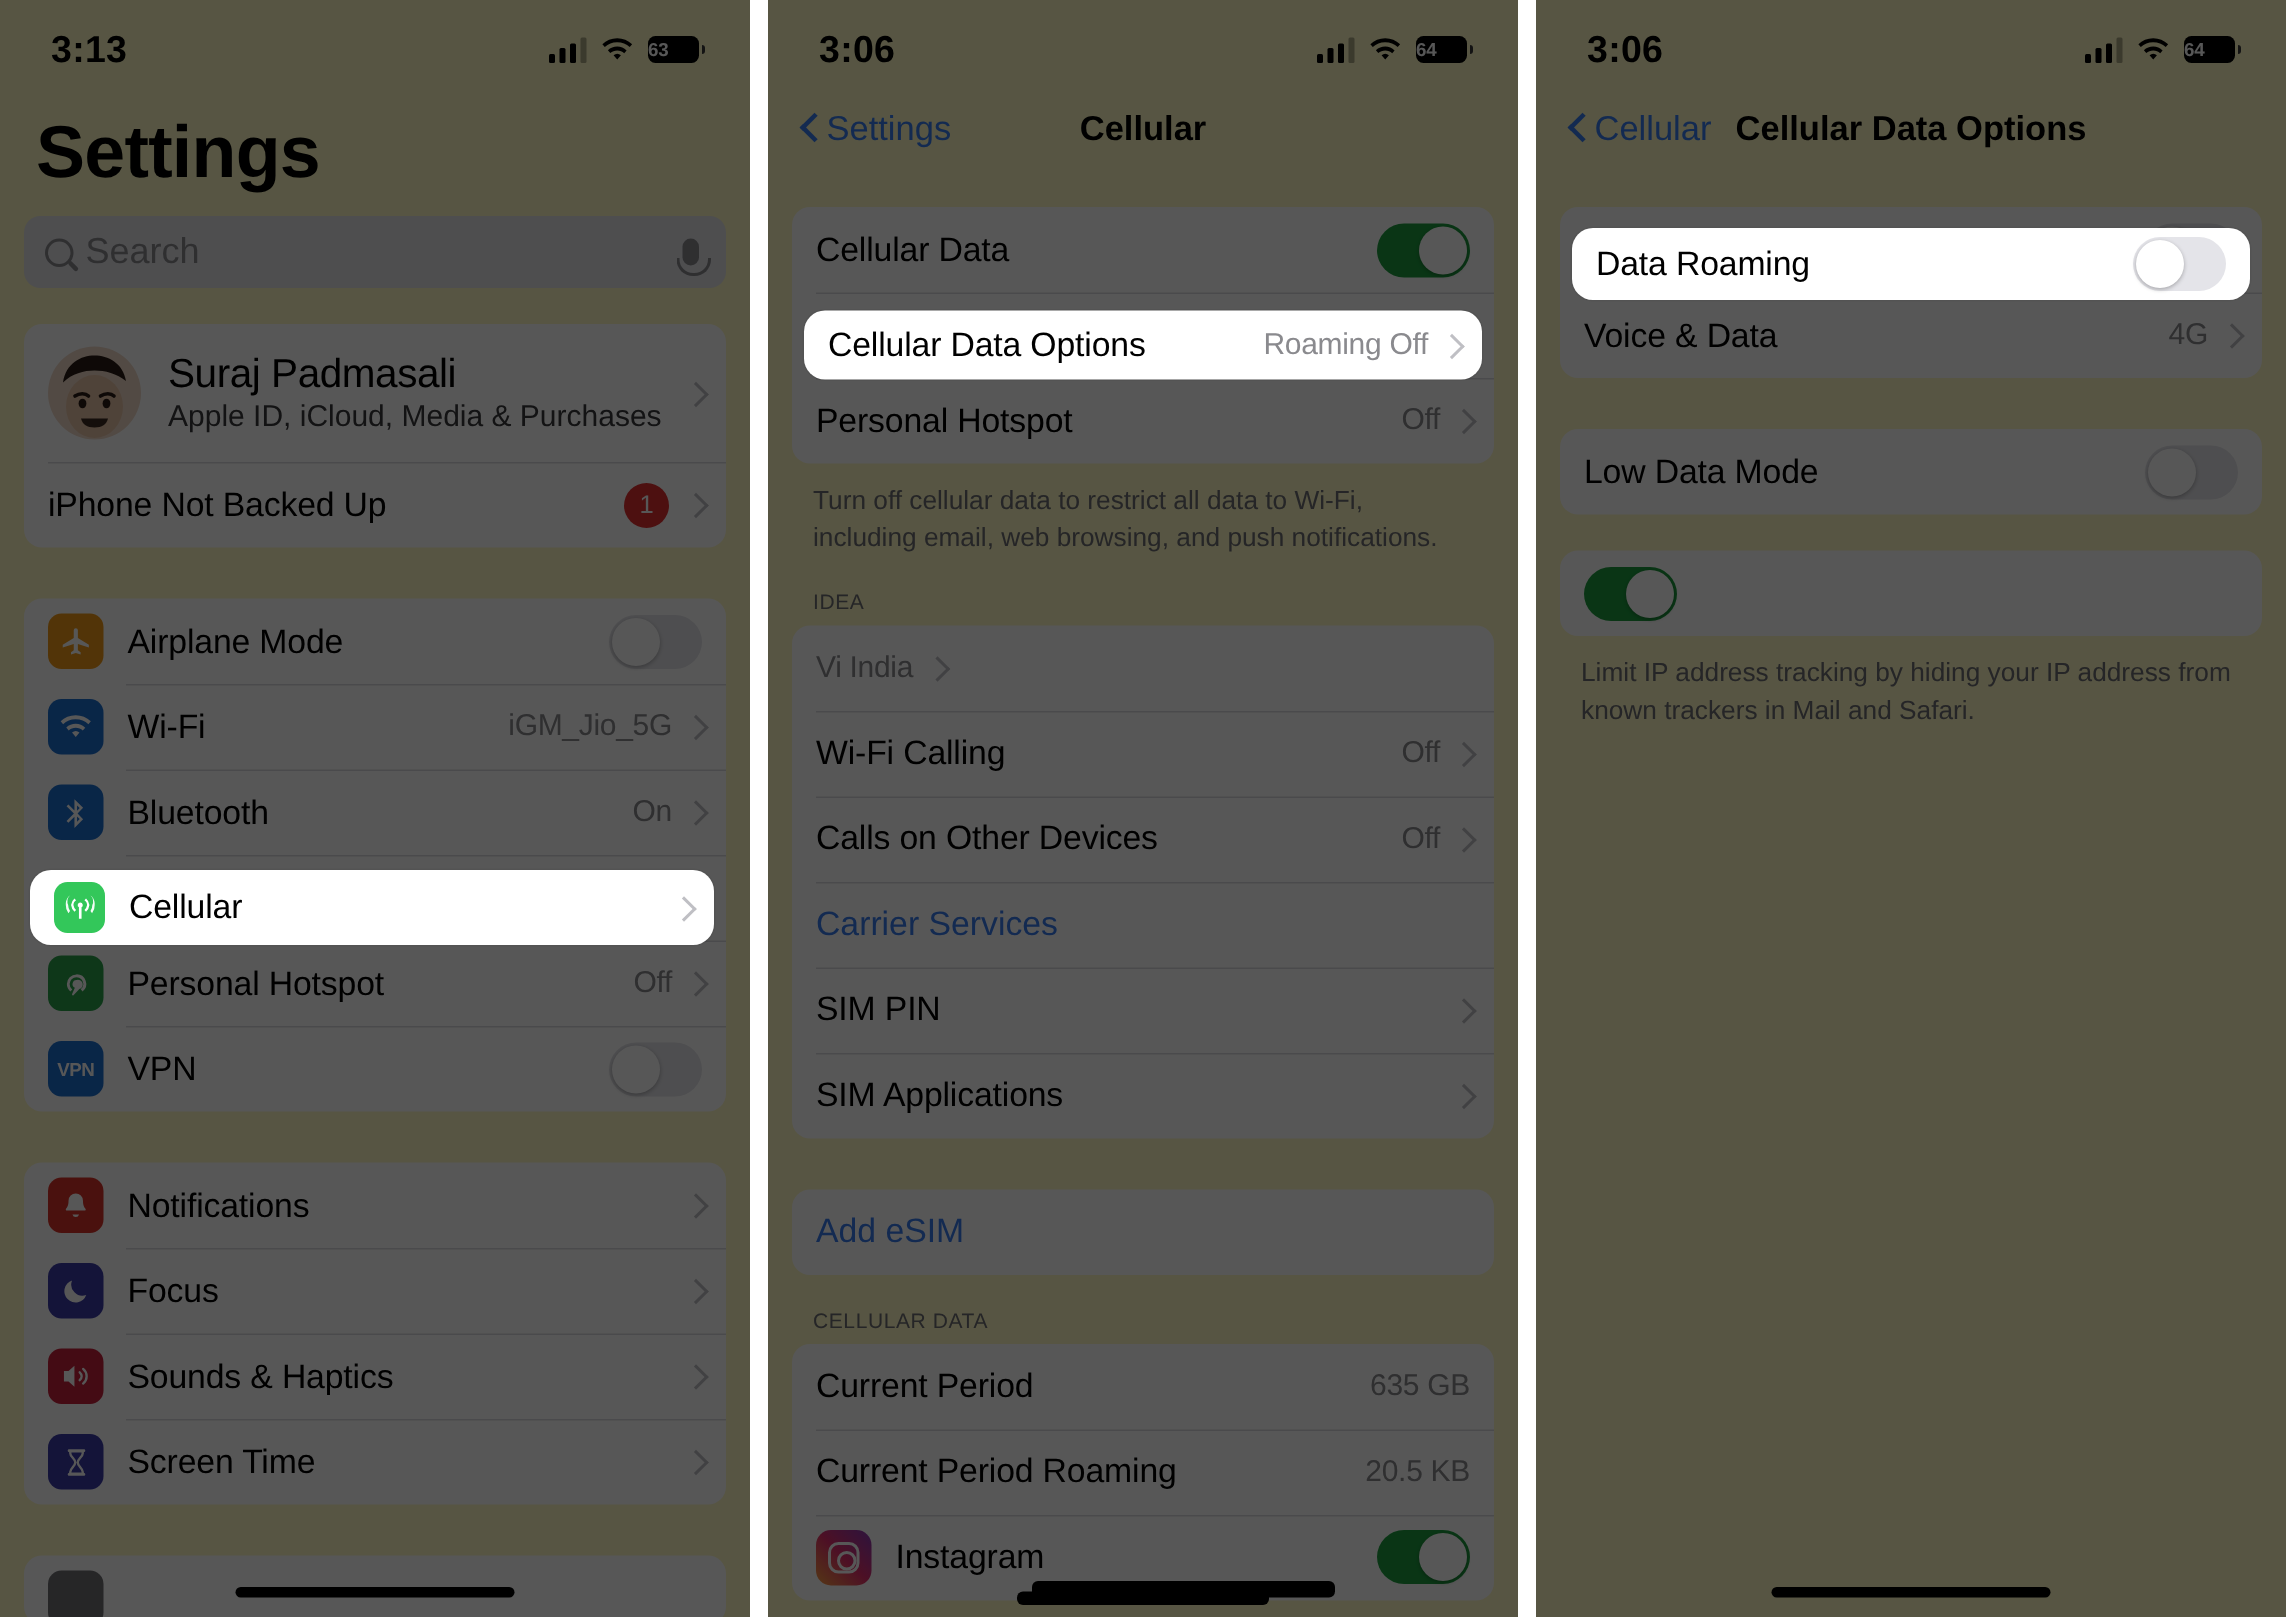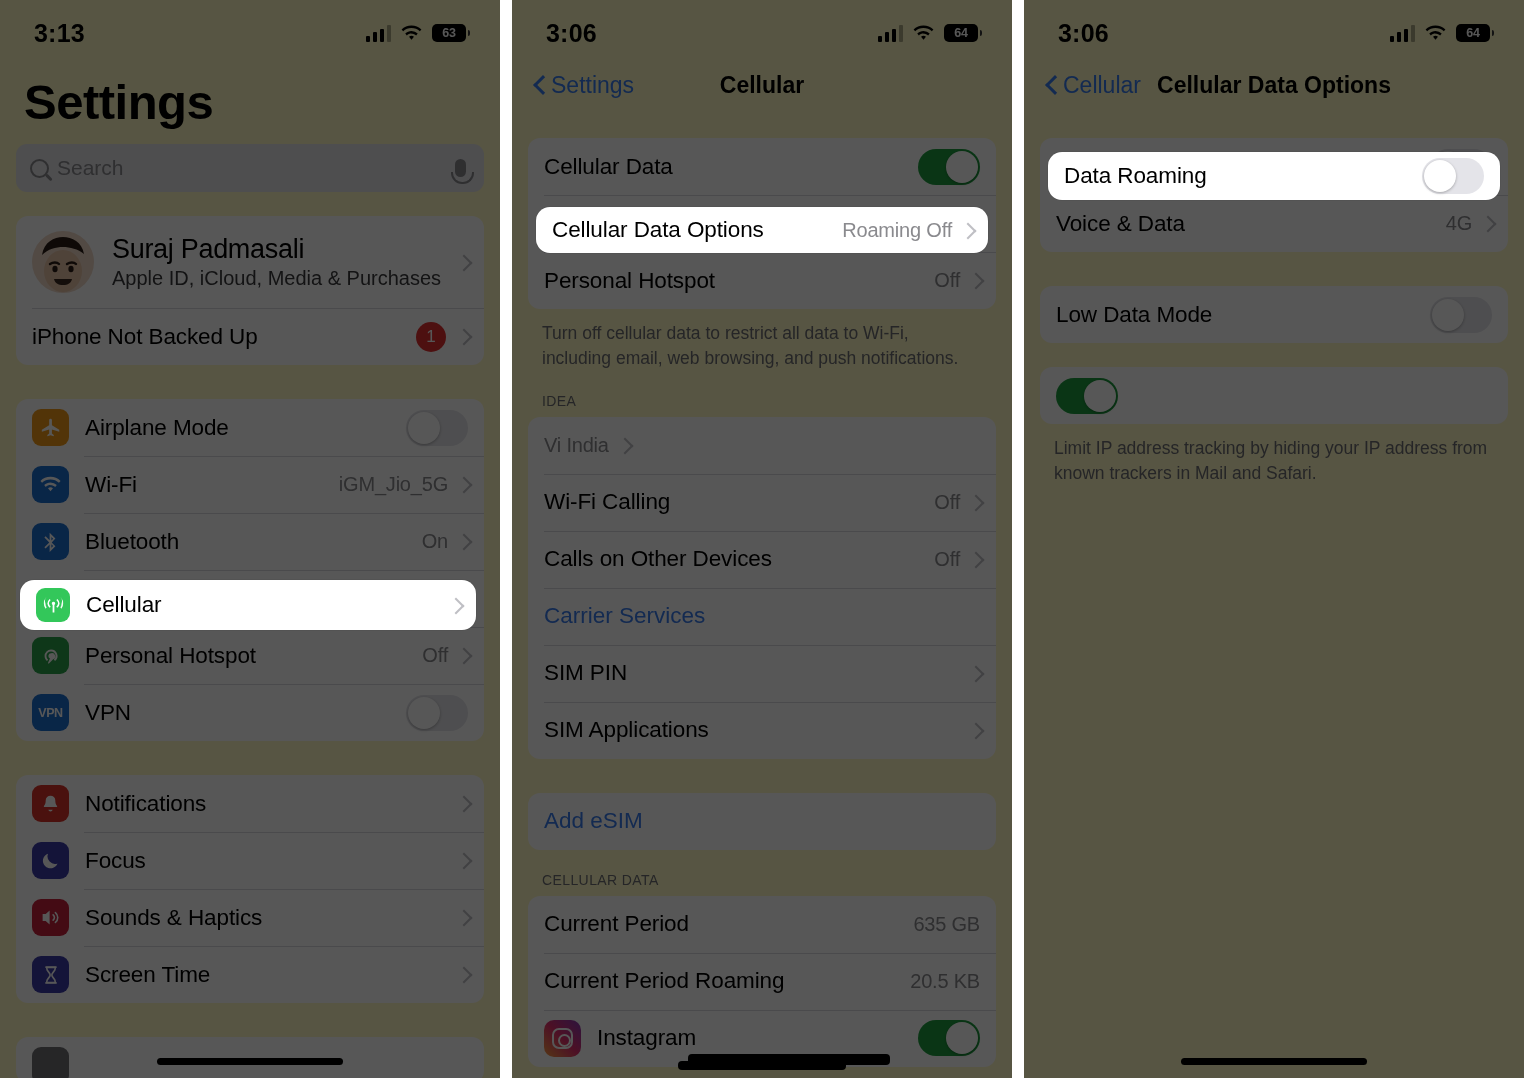--- a/index.html
+++ b/index.html
@@ -54,21 +54,21 @@
   .sig i { display:block; width: 4.5px; background:#000; border-radius:1px; }
   .sig i:nth-child(1){ height: 6px; }
   .sig i:nth-child(2){ height: 9.5px; }
   .sig i:nth-child(3){ height: 13px; }
   .sig i:nth-child(4){ height: 16.5px; opacity:.32; }
   .wifi { width: 23px; height: 17px; position: relative; }
   .batt {
     width: 34px; height: 18px;
     border-radius: 5px;
     background: #000;
-    display: flex; align-items: center; justify-content: center;
+    display: flex; align-items: center; justify-content: flex-start;
     position: relative;
   }
   .batt span { color:#fff; font-size: 12.5px; font-weight: bold; letter-spacing:-0.2px;}
   .batt::after {
     content:""; position:absolute; right:-4px; top:6px;
     width:2.5px; height:6px; background:#3a3a3a; border-radius:0 2px 2px 0;
   }
 
   
   .navbar {
@@ -118,21 +118,21 @@
   }
   .search-glass {
     width: 19px; height: 19px; border: 2.5px solid #8a8a8e;
     border-radius: 50%; position: relative; flex:0 0 auto;
   }
   .search-glass::after{
     content:""; position:absolute; right:-6px; bottom:-3px;
     width:8px; height:2.5px; background:#8a8a8e; transform:rotate(45deg);
     border-radius:2px;
   }
-  .search-ph { color:#8a8a8e; font-size: 21px; flex:1; }
+  .search-ph { color:#8a8a8e; font-size: 24px; flex:1; }
   .mic {
     width: 11px; height: 18px; background:#8a8a8e; border-radius:6px;
     position:relative; margin-right:4px;
   }
   .mic::after{
     content:""; position:absolute; left:-4px; bottom:-7px;
     width:19px; height:10px;
     border: 2.5px solid #8a8a8e; border-top:none;
     border-radius: 0 0 11px 11px;
   }

